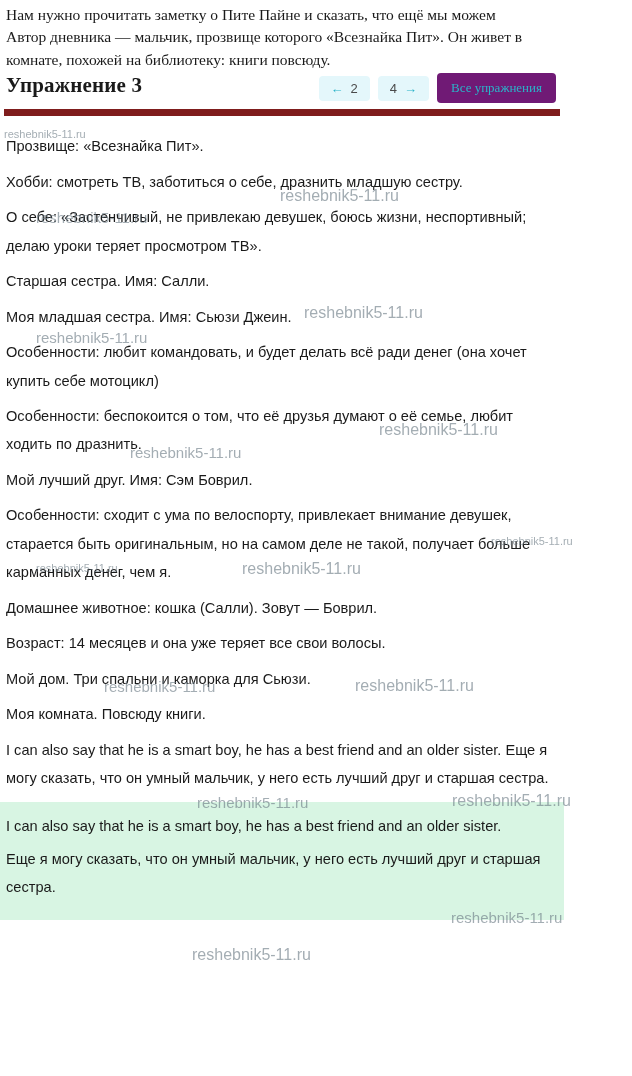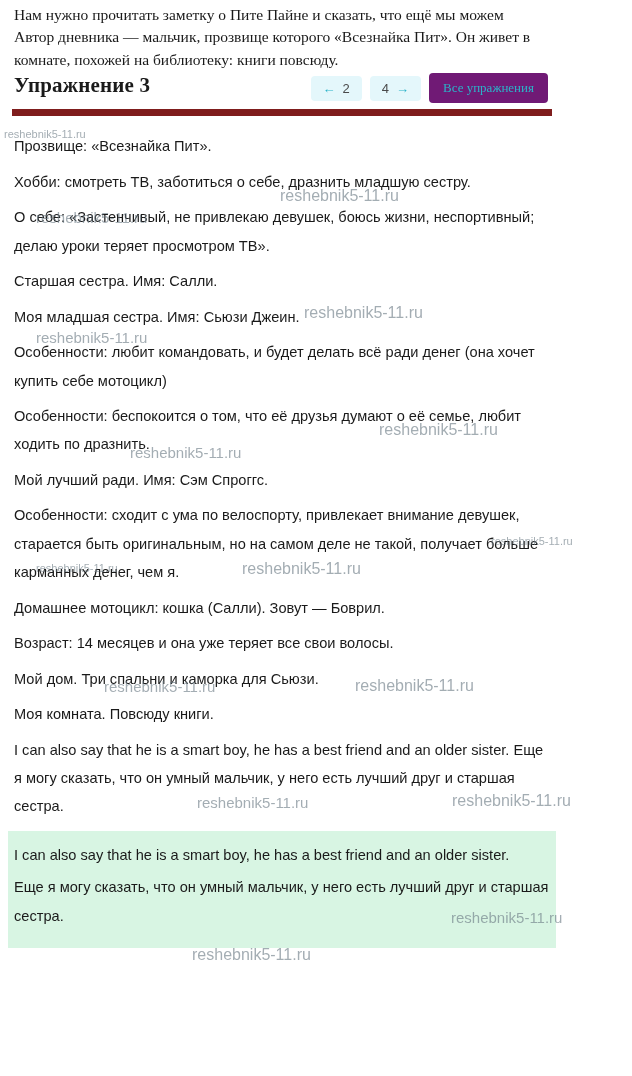--- a/index.html
+++ b/index.html
@@ -13,21 +13,21 @@
     font-family: "Liberation Sans", sans-serif;
     color: #1a1a1a;
     position: relative;
     overflow: hidden;
   }
   .page {
     position: relative;
     width: 564px;
     min-height: 1076px;
     box-sizing: border-box;
-    padding: 0 12px;
+    padding: 0 4px;
   }
   .intro {
     font-family: "Liberation Serif", serif;
     font-size: 15.5px;
     line-height: 1.45;
     color: #1a1a1a;
     padding: 4px 2px 0 2px;
     font-weight: 500;
   }
   .intro-line {
@@ -144,23 +144,23 @@
   </div>
 
   <div class="content">
     <p class="para">Прозвище: «Всезнайка Пит».</p>
     <p class="para">Хобби: смотреть ТВ, заботиться о себе, дразнить младшую сестру.</p>
     <p class="para">О себе: «Застенчивый, не привлекаю девушек, боюсь жизни, неспортивный; делаю уроки теряет просмотром ТВ».</p>
     <p class="para">Старшая сестра. Имя: Салли.</p>
     <p class="para">Моя младшая сестра. Имя: Сьюзи Джеин.</p>
     <p class="para">Особенности: любит командовать, и будет делать всё ради денег (она хочет купить себе мотоцикл)</p>
     <p class="para">Особенности: беспокоится о том, что её друзья думают о её семье, любит ходить по дразнить.</p>
-    <p class="para">Мой лучший ради. Имя: Сэм Спроггс.</p>
+    <p class="para">Мой лучший друг. Имя: Сэм Боврил.</p>
     <p class="para">Особенности: сходит с ума по велоспорту, привлекает внимание девушек, старается быть оригинальным, но на самом деле не такой, получает больше карманных денег, чем я.</p>
-    <p class="para">Домашнее мотоцикл: кошка (Салли). Зовут — Боврил.</p>
+    <p class="para">Домашнее животное: кошка (Салли). Зовут — Боврил.</p>
     <p class="para">Возраст: 14 месяцев и она уже теряет все свои волосы.</p>
     <p class="para">Мой дом. Три спальни и каморка для Сьюзи.</p>
     <p class="para">Моя комната. Повсюду книги.</p>
     <p class="para">I can also say that he is a smart boy, he has a best friend and an older sister. Еще я могу сказать, что он умный мальчик, у него есть лучший друг и старшая сестра.</p>
   </div>
 
   <div class="answer-box">
     <p class="para">I can also say that he is a smart boy, he has a best friend and an older sister.</p>
     <p class="para">Еще я могу сказать, что он умный мальчик, у него есть лучший друг и старшая сестра.</p>
   </div>

